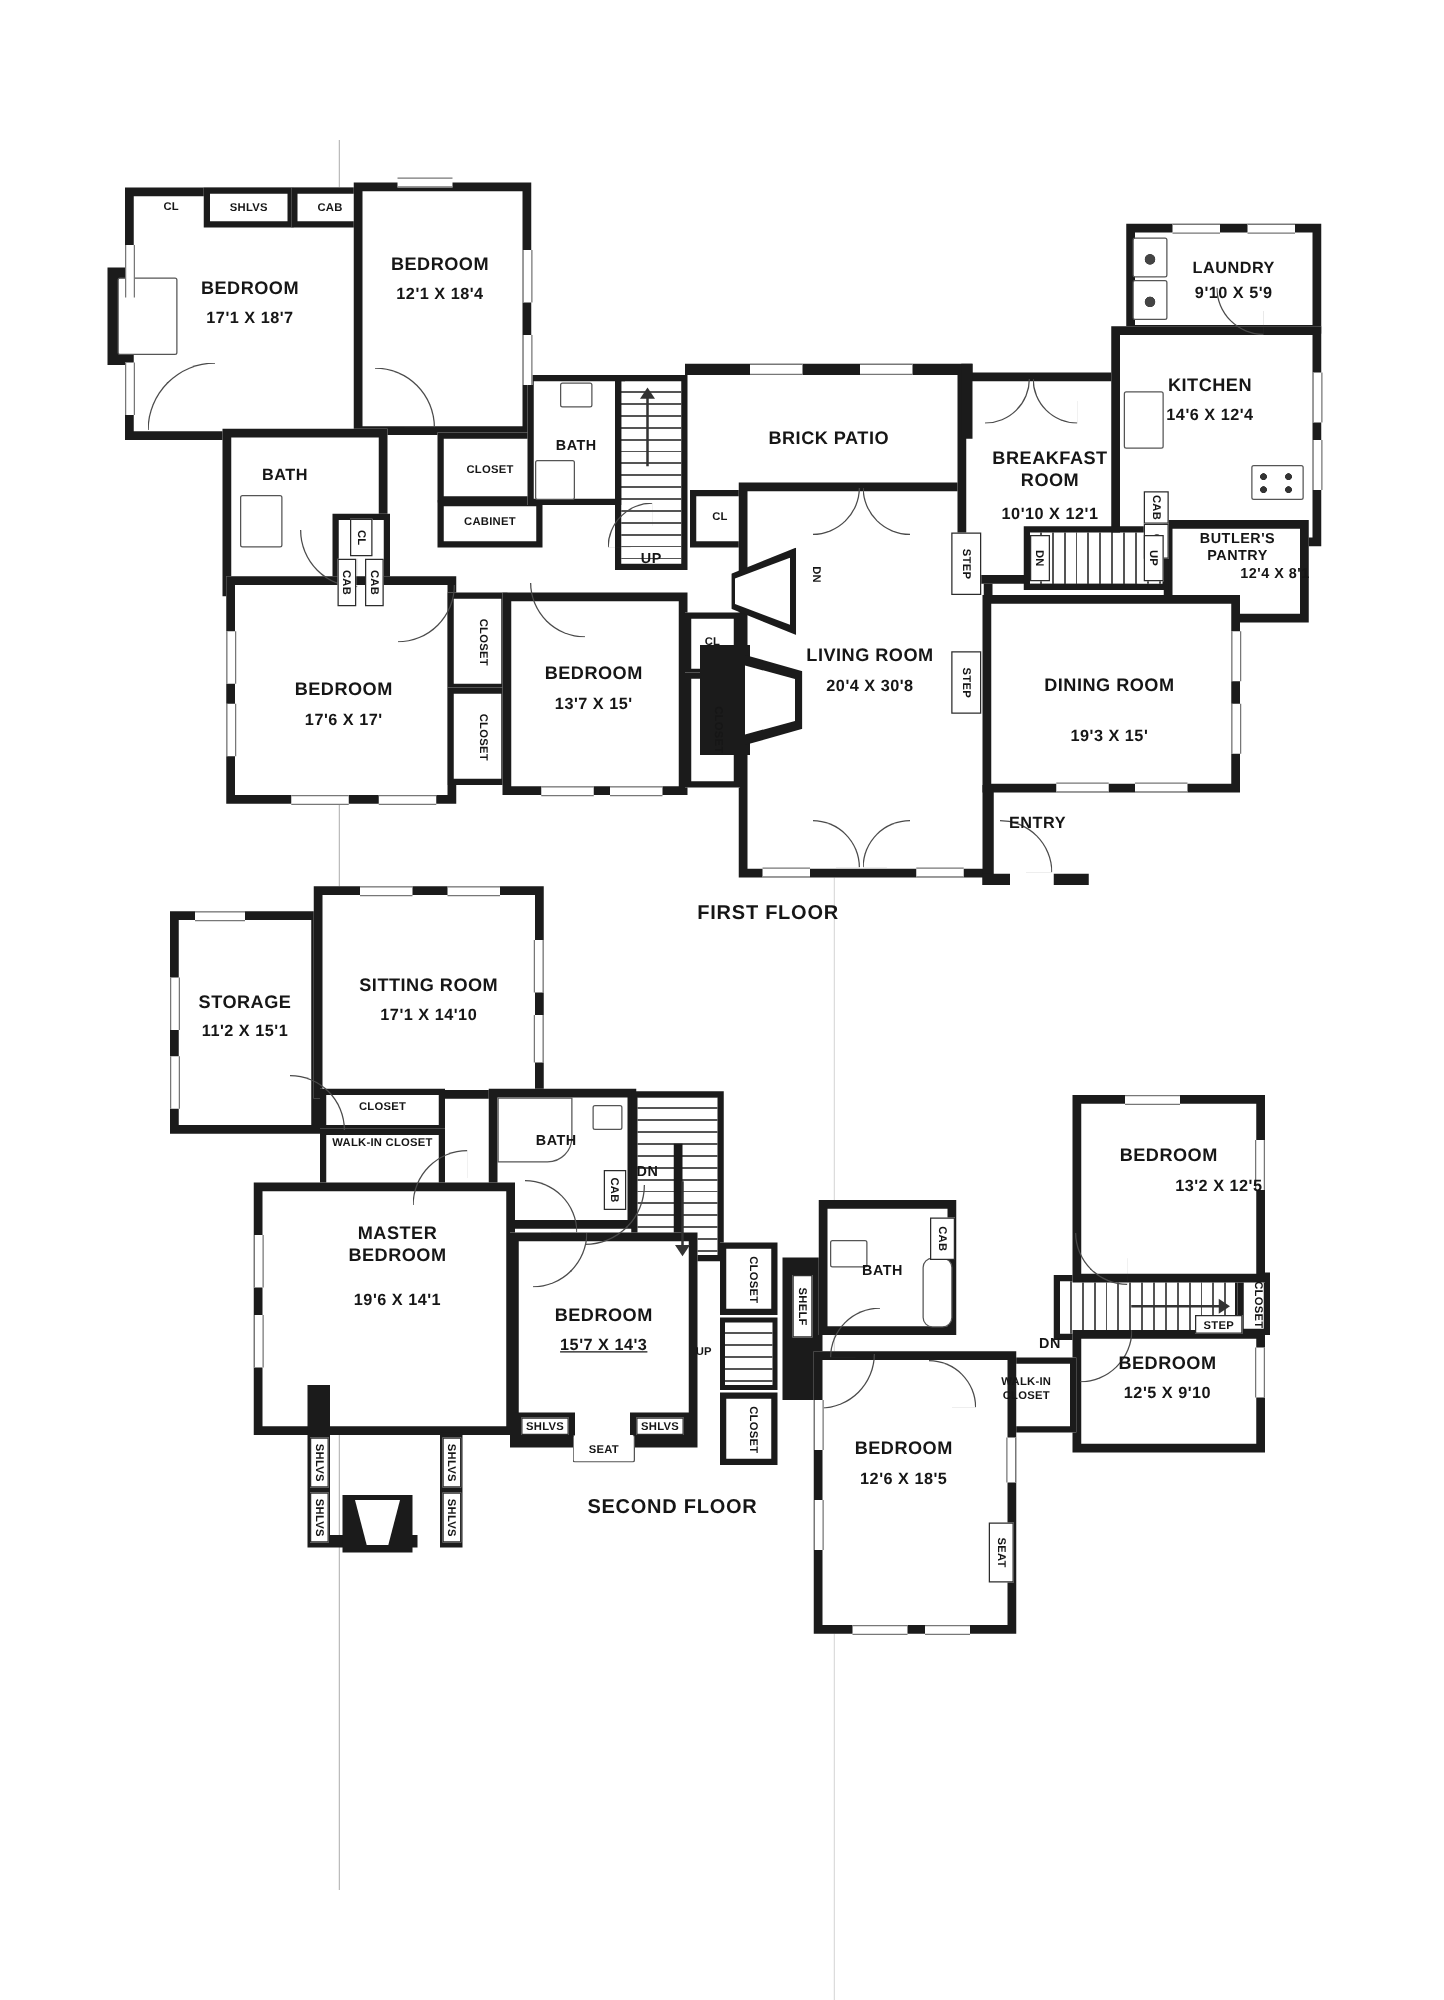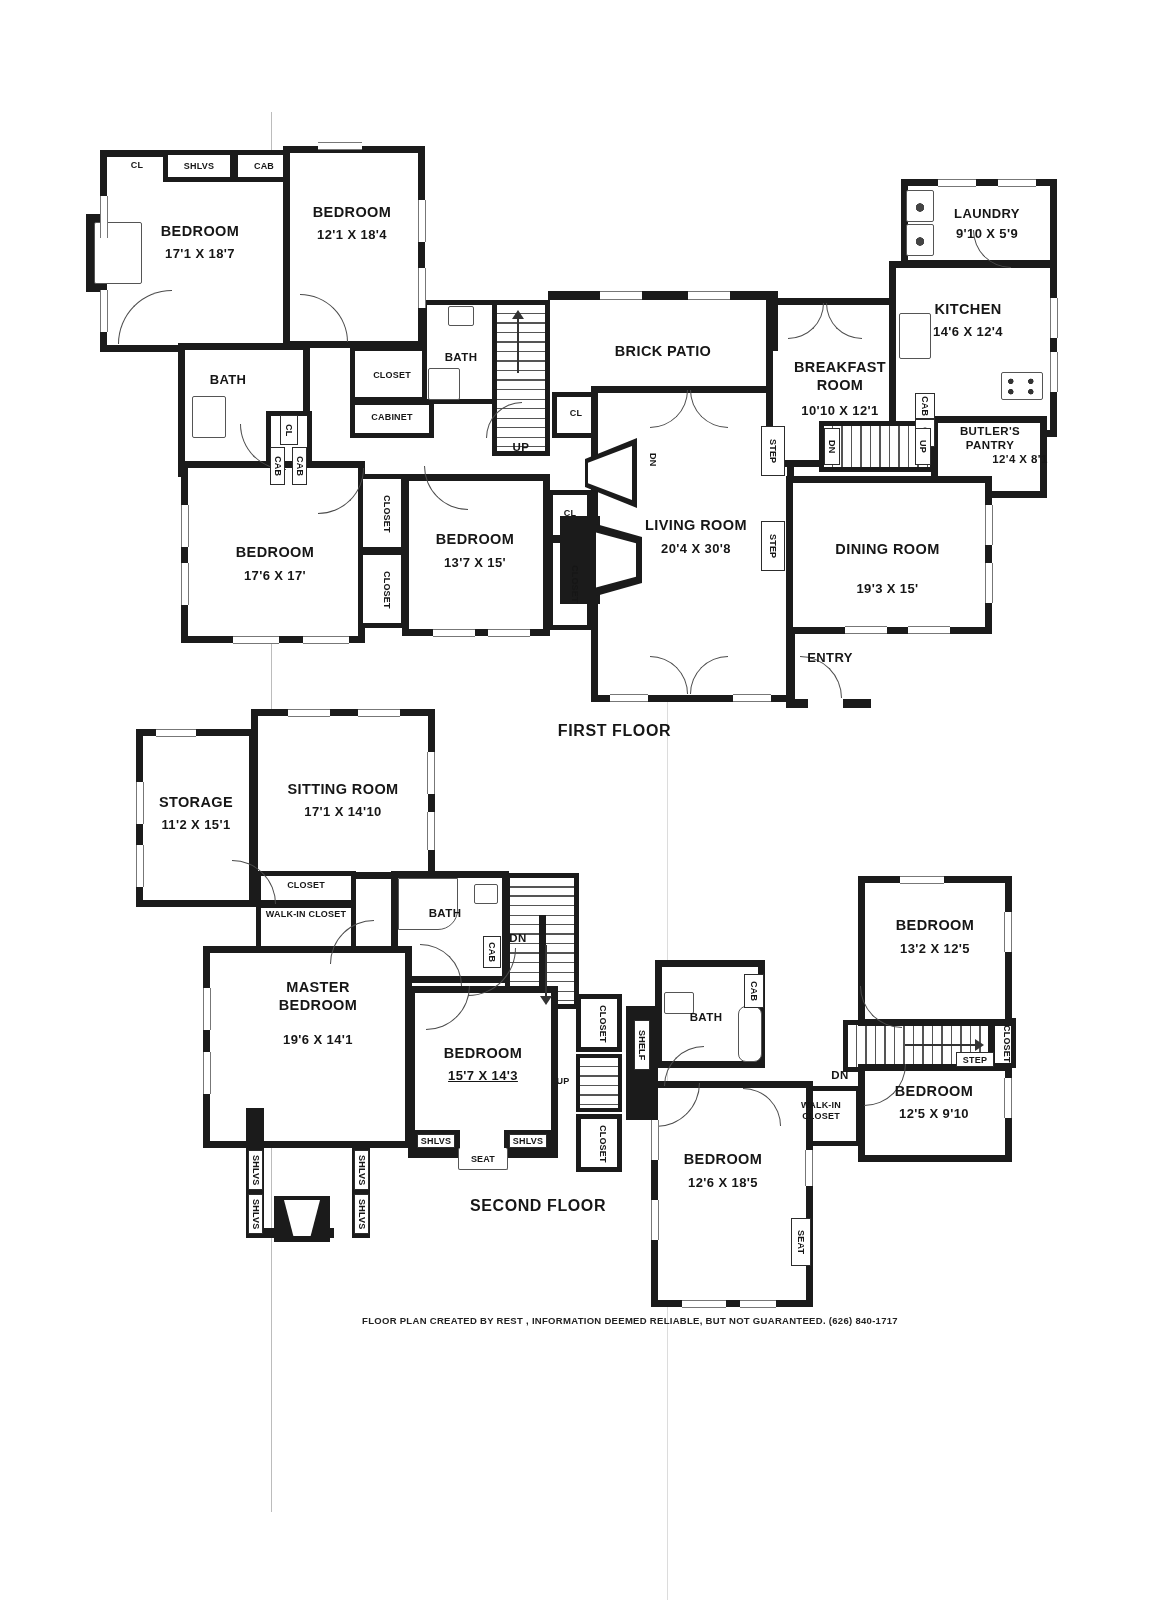--- a/index.html
+++ b/index.html
@@ -281,24 +281,23 @@
   <div class="lbl sm vert" style="left:588px;top:1002px;width:20px;height:44px;">CLOSET</div>
   <div class="lbl sm vert" style="left:588px;top:1122px;width:20px;height:44px;">CLOSET</div>
   <div class="lbl sm" style="left:549px;top:1076px;width:28px;">UP</div>
   <div class="tagbox vert sm" style="left:634px;top:1020px;width:16px;height:50px;">SHELF</div>
   <div class="lbl md" style="left:660px;top:1010px;width:92px;">BATH</div>
   <div class="tagbox vert sm" style="left:744px;top:974px;width:20px;height:34px;">CAB</div>
   <div class="lbl md" style="left:822px;top:1068px;width:36px;">DN</div>
   <div class="tagbox sm" style="left:956px;top:1052px;width:38px;height:15px;">STEP</div>
   <div class="lbl sm vert" style="left:994px;top:1024px;width:18px;height:40px;">CLOSET</div>
   <div class="lbl rm" style="left:860px;top:916px;width:150px;">BEDROOM</div>
-  <div class="lbl dim" style="left:860px;top:941px;width:150px;">13'2 X 12'5</div>
+  <div class="lbl dim" style="left:860px;top:941px;width:150px;text-align:right;">13'2 X 12'5</div>
   <div class="lbl rm" style="left:858px;top:1082px;width:152px;">BEDROOM</div>
   <div class="lbl dim" style="left:858px;top:1106px;width:152px;">12'5 X 9'10</div>
   <div class="lbl sm wrap" style="left:784px;top:1100px;width:74px;">WALK-IN CLOSET</div>
   <div class="lbl rm" style="left:648px;top:1150px;width:150px;">BEDROOM</div>
   <div class="lbl dim" style="left:648px;top:1175px;width:150px;">12'6 X 18'5</div>
   <div class="tagbox vert sm" style="left:791px;top:1218px;width:20px;height:48px;">SEAT</div>
   <div class="lbl title" style="left:448px;top:1196px;width:180px;">SECOND FLOOR</div>
 
-  <div class="foot" style="left:105px;top:1315px;width:1050px;">FLOOR PLAN CREATED BY REST , INFORMATION DEEMED RELIABLE, BUT NOT GUARANTEED.  (626) 840-1717</div>
 
 </div>
 
 </body></html>

